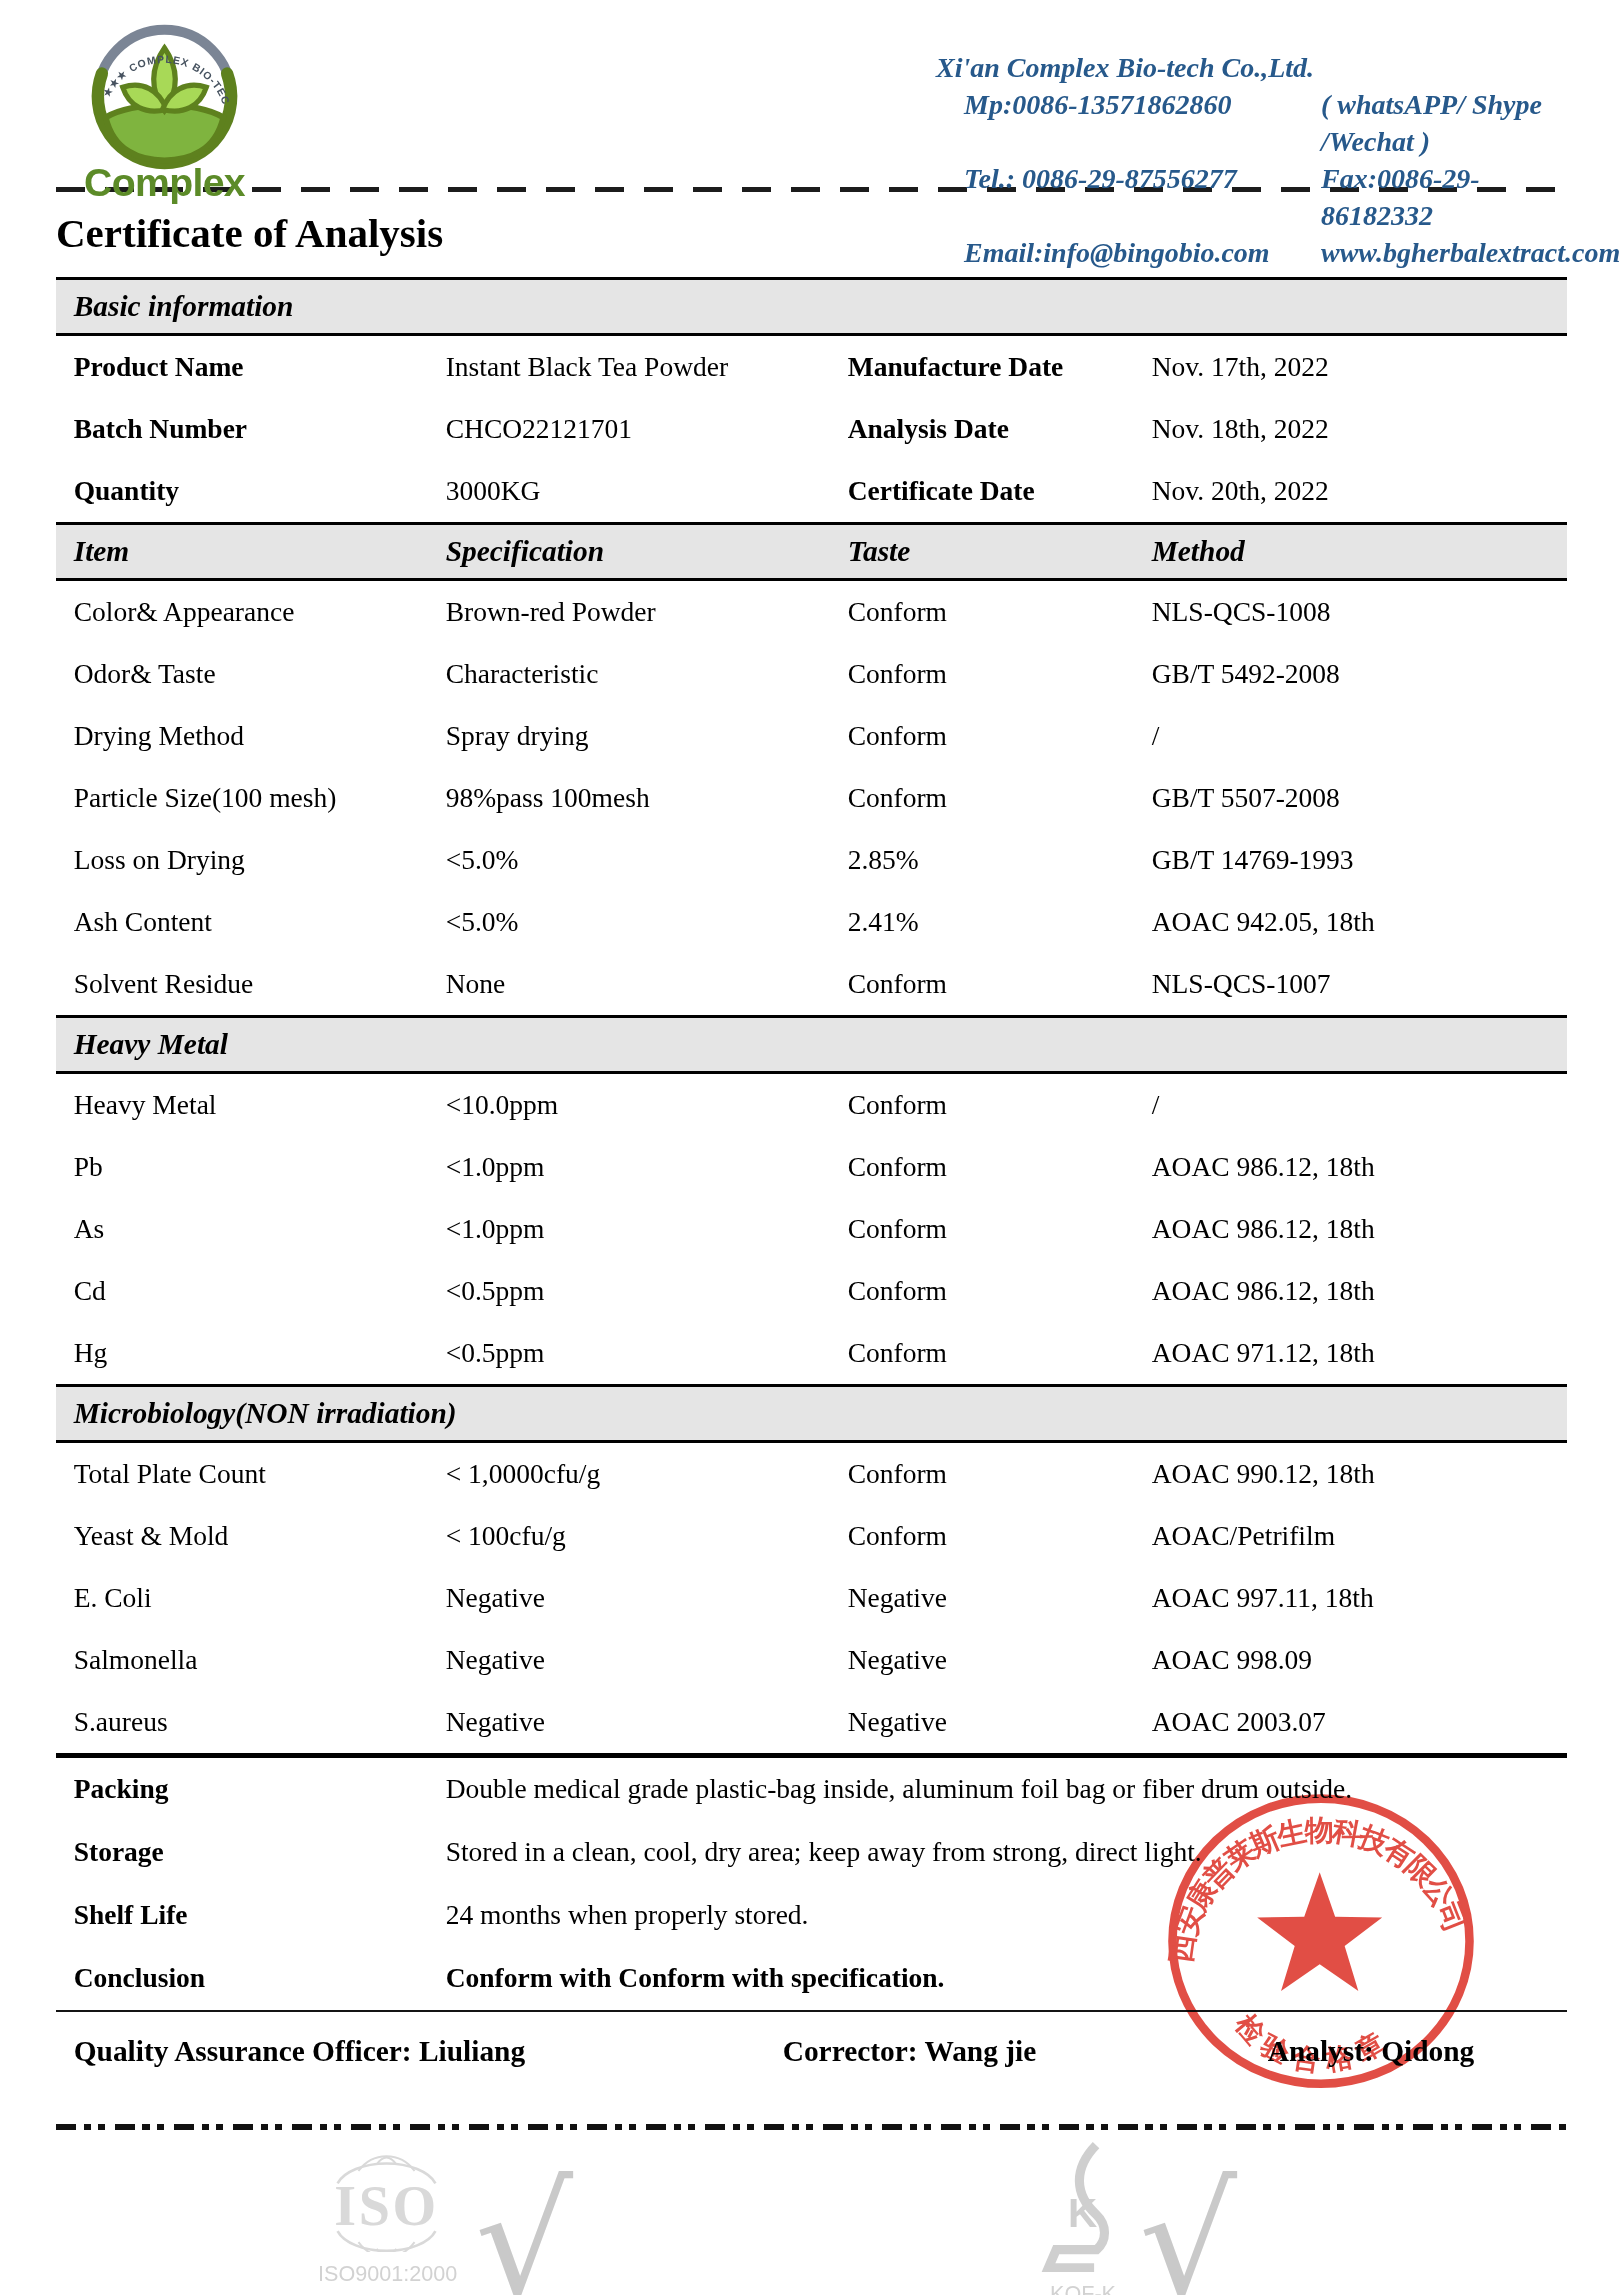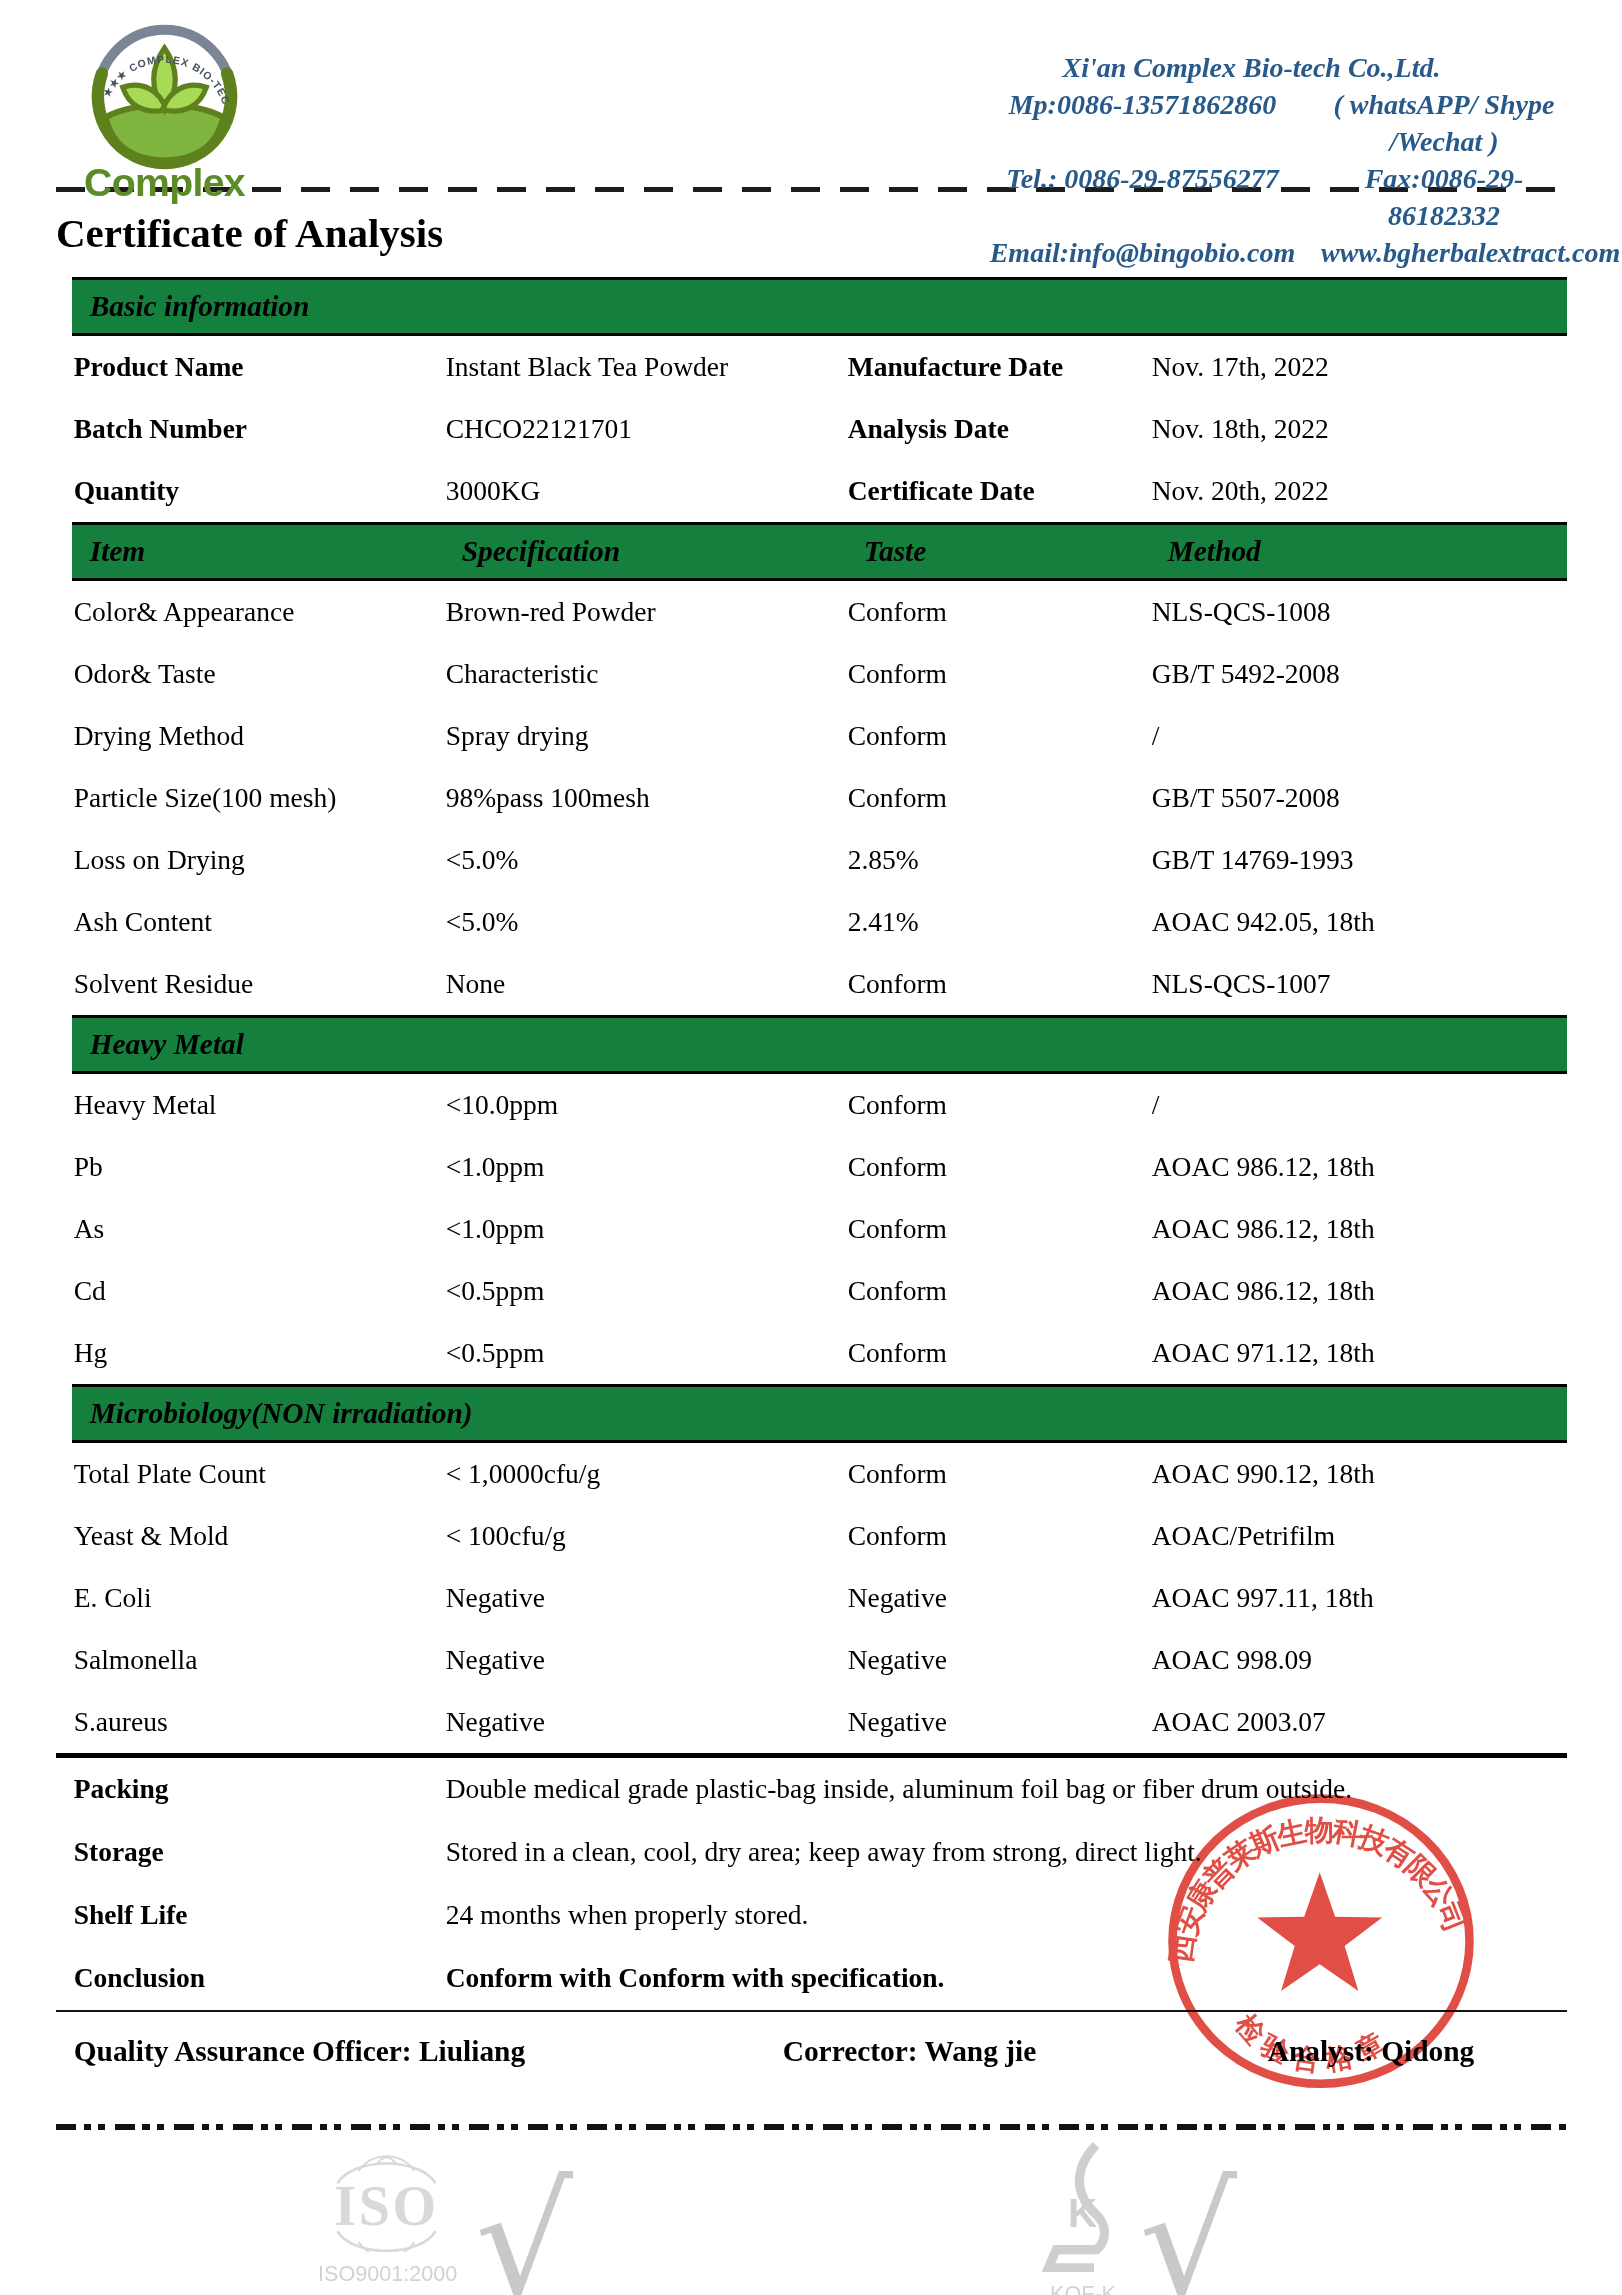--- a/index.html
+++ b/index.html
@@ -5,29 +5,29 @@
   html,body{margin:0;padding:0;background:#ffffff;}
   .page{
     position:relative;width:1623px;height:2295px;background:#fff;
     font-family:"Liberation Serif",serif;color:#000;overflow:hidden;
     box-sizing:border-box;padding:18.3px 56px 0 56px;
   }
   
   .header{display:flex;justify-content:space-between;height:169px;}
   .logo-wrap{width:177px;margin-left:19.6px;}
   .company{margin-top:31px;width:631px;font-weight:bold;font-style:italic;
-           color:#27598b;font-size:28px;line-height:37px;text-align:center;}
+           color:#27598b;font-size:28px;line-height:37px;}
   .company .cline{display:grid;grid-template-columns:357px 1fr;margin-left:28px;}
   .dash-line{height:4.6px;background:repeating-linear-gradient(90deg,#1c1c1c 0 29px,transparent 29px 49px);}
   
   .title{margin-top:18.3px;text-align:left;font-size:41px;font-weight:bold;line-height:47px;}
   
-  .band{margin-top:20px;background:#15803d;border-top:3.9px solid #000;border-bottom:3.3px solid #000;
+  .band{margin-top:20px;background:#e5e5e5;border-top:3.9px solid #000;border-bottom:3.3px solid #000;
         height:53px;display:flex;align-items:center;padding-left:17.7px;
-        font-weight:bold;font-style:italic;font-size:29.4px;margin-left:16px;}
+        font-weight:bold;font-style:italic;font-size:29.4px;}
   .band.tight{margin-top:0;}
   
   .r{display:grid;grid-template-columns:372px 402px 304px 1fr;align-items:center;
      height:62px;padding-left:17.7px;font-size:27.5px;}
   .b{font-weight:bold;}
   .sep7{height:4.6px;background:#000;}
   .sep4{height:2.6px;background:#141414;}
   .sr{display:grid;grid-template-columns:372px 1fr;align-items:center;height:63px;
       padding-left:17.7px;font-size:27.5px;}
   .sig{display:grid;grid-template-columns:696px 472px 1fr;align-items:center;height:79px;

